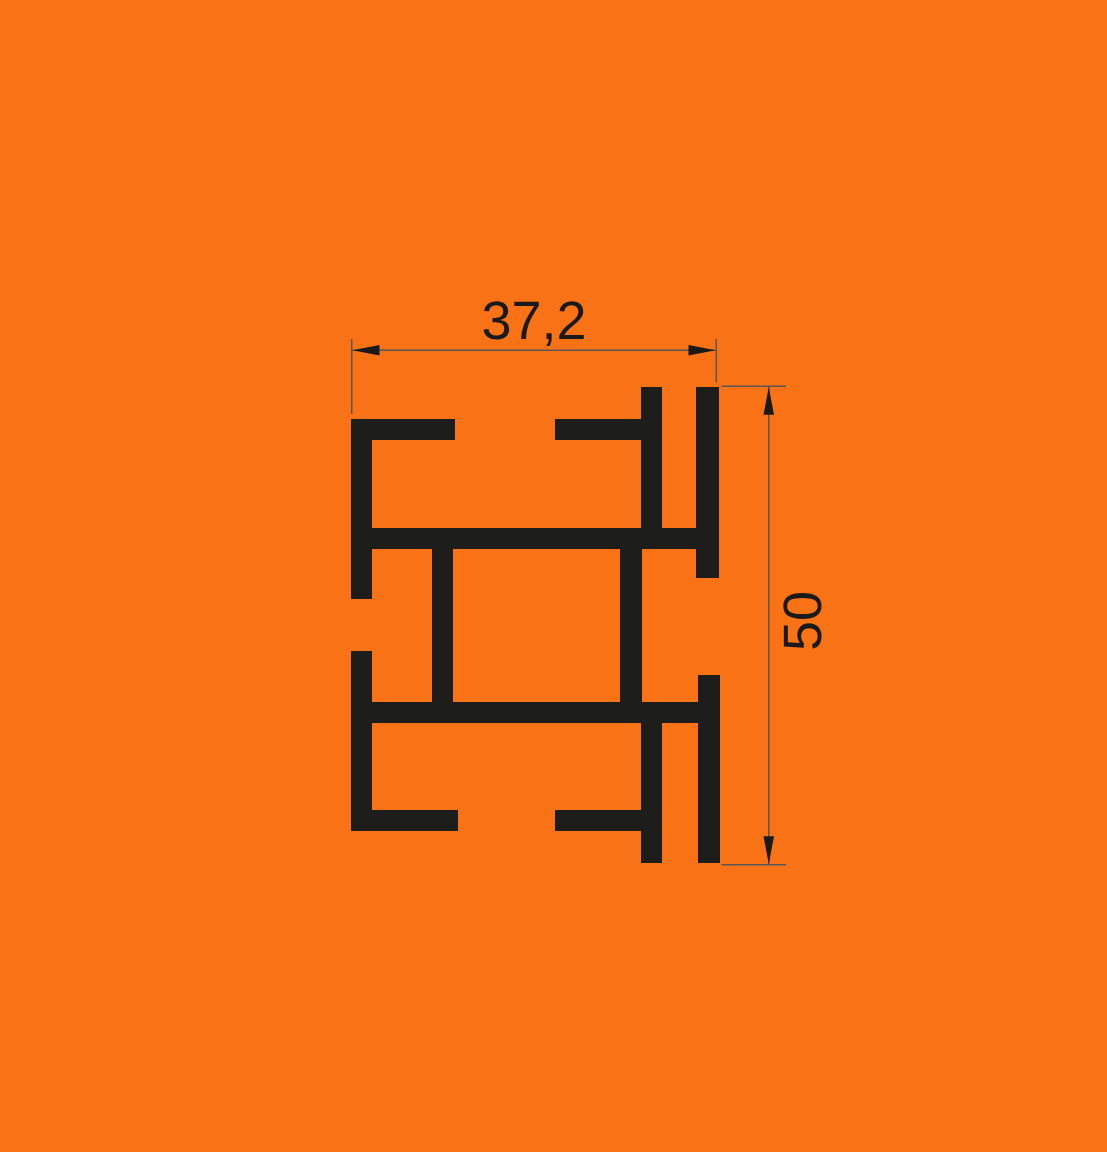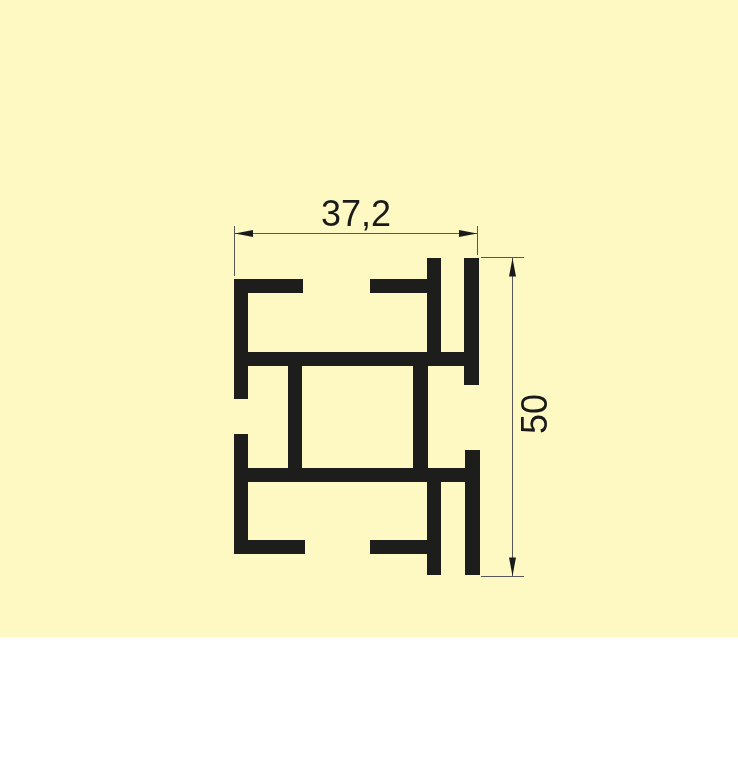--- a/index.html
+++ b/index.html
@@ -3,22 +3,22 @@
 <meta charset="utf-8">
 <style>
   html, body {
     margin: 0;
     padding: 0;
     background: #ffffff;
   }
   .canvas {
     position: relative;
     width: 738px;
-    height: 637px;
-    background: #fef9c3;
+    height: 768px;
+    background: #f97316;
     overflow: hidden;
   }
   svg text {
     font-family: "Liberation Sans", "DejaVu Sans", sans-serif;
     font-size: 36px;
     fill: #1a1a1a;
   }
 </style>
 </head>
 <body>

